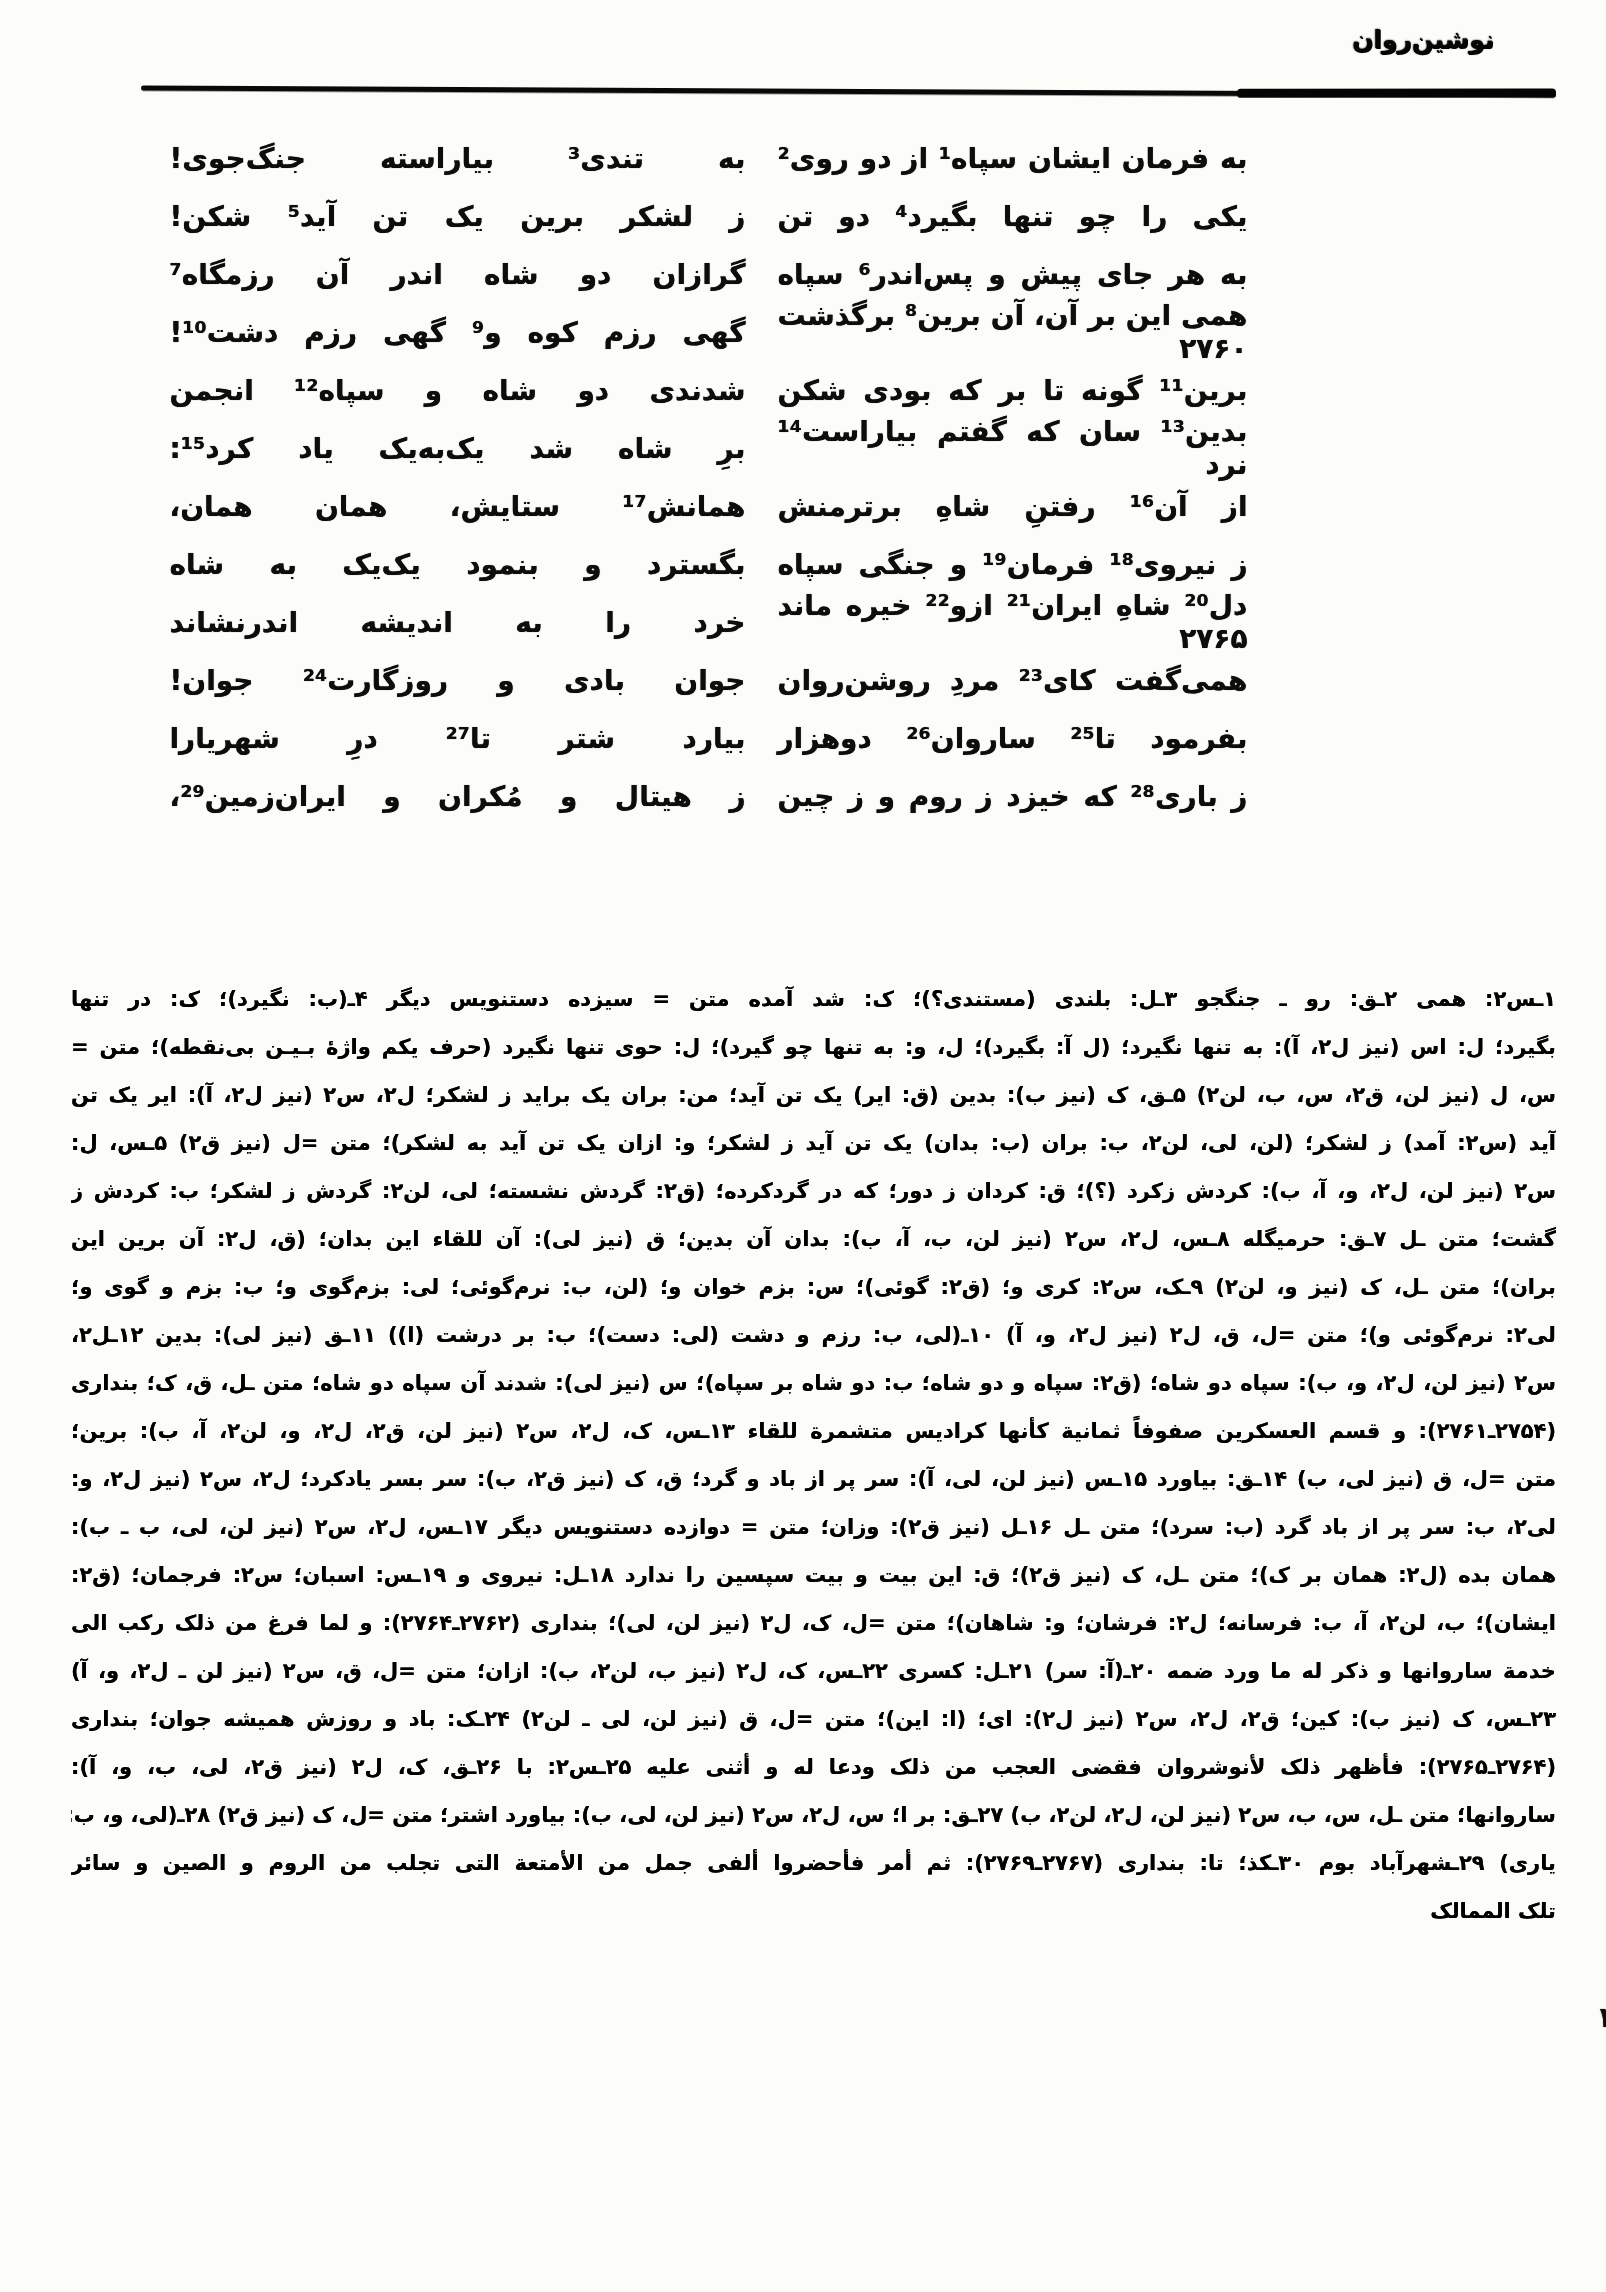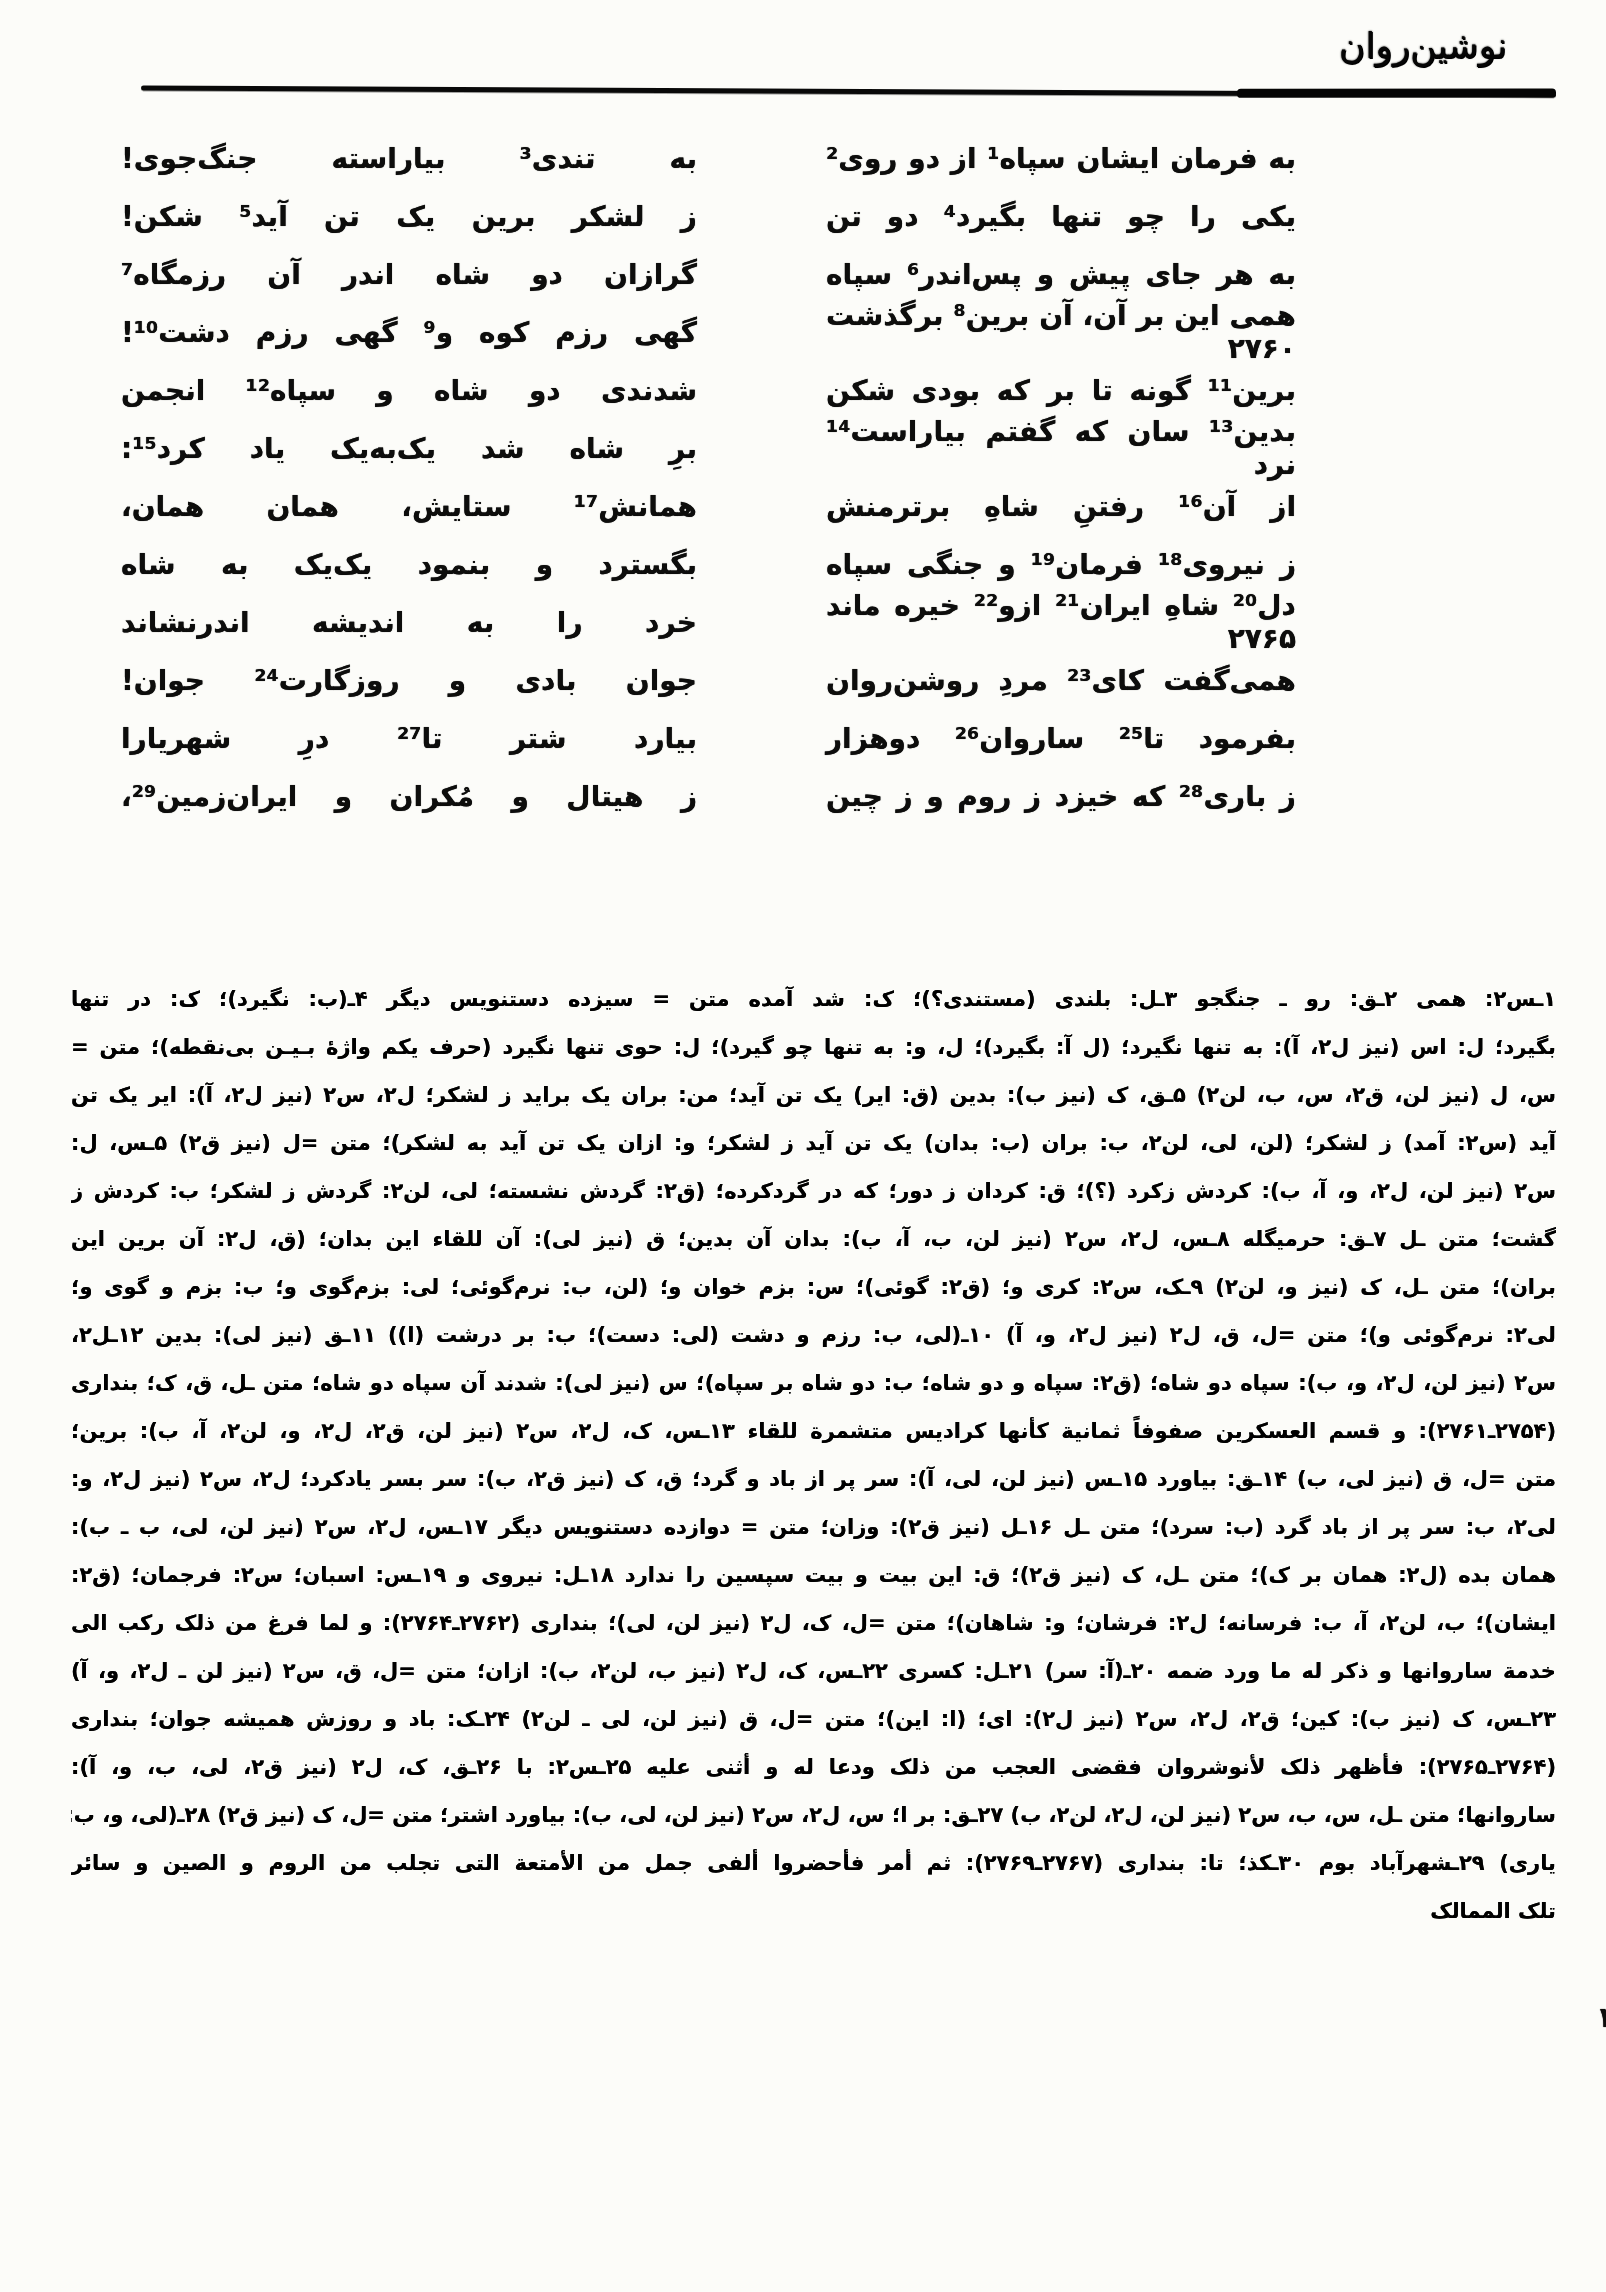--- a/index.html
+++ b/index.html
@@ -8,40 +8,40 @@
     width:1607px;height:2292px;
     margin:0 auto;
     background:#fcfcf9;
     color:#0d0d0c;
     font-family:"DejaVu Sans",sans-serif;
     overflow:hidden;
   }
   
   .running-head{
     position:absolute;top:25px;right:73px;width:222px;
-    font-size:36px;font-weight:normal;text-align:center;
+    font-size:25px;font-weight:bold;text-align:center;
     direction:rtl;
     color:#050505;
     filter:blur(0.7px);
     text-shadow:0 0 1.9px #000,1px 1px 0 #000;
     letter-spacing:-1px;
   }
   .head-rule{
     position:absolute;top:89px;left:141px;width:1415px;height:4.8px;
     background:#090909;border-radius:2.9px;
     transform:rotate(0.28deg);
     box-shadow:0 1px 0 rgba(0,0,0,.35);
   }
   .head-rule::after{
     content:"";position:absolute;right:0;top:-2.9px;width:319px;height:8.7px;
     background:#050505;border-radius:3.9px;transform:rotate(-0.35deg);
   }
   
   .poem{position:absolute;top:129px;left:121px;width:1175px;}
-  .verse-row{display:flex;justify-content:space-between;height:58px;align-items:center;gap:32px;}
+  .verse-row{display:flex;justify-content:center;height:58px;align-items:center;gap:32px;}
   .hemi{
     direction:rtl;unicode-bidi:plaintext;
     font-size:28px;font-weight:bold;
     text-align:justify;text-align-last:justify;
     text-shadow:0 0 0.7px rgba(5,5,5,.95);
     filter:blur(0.2px);
   }
   .hemi-left{width:576px;}
   .hemi-right{width:470px;}
   

